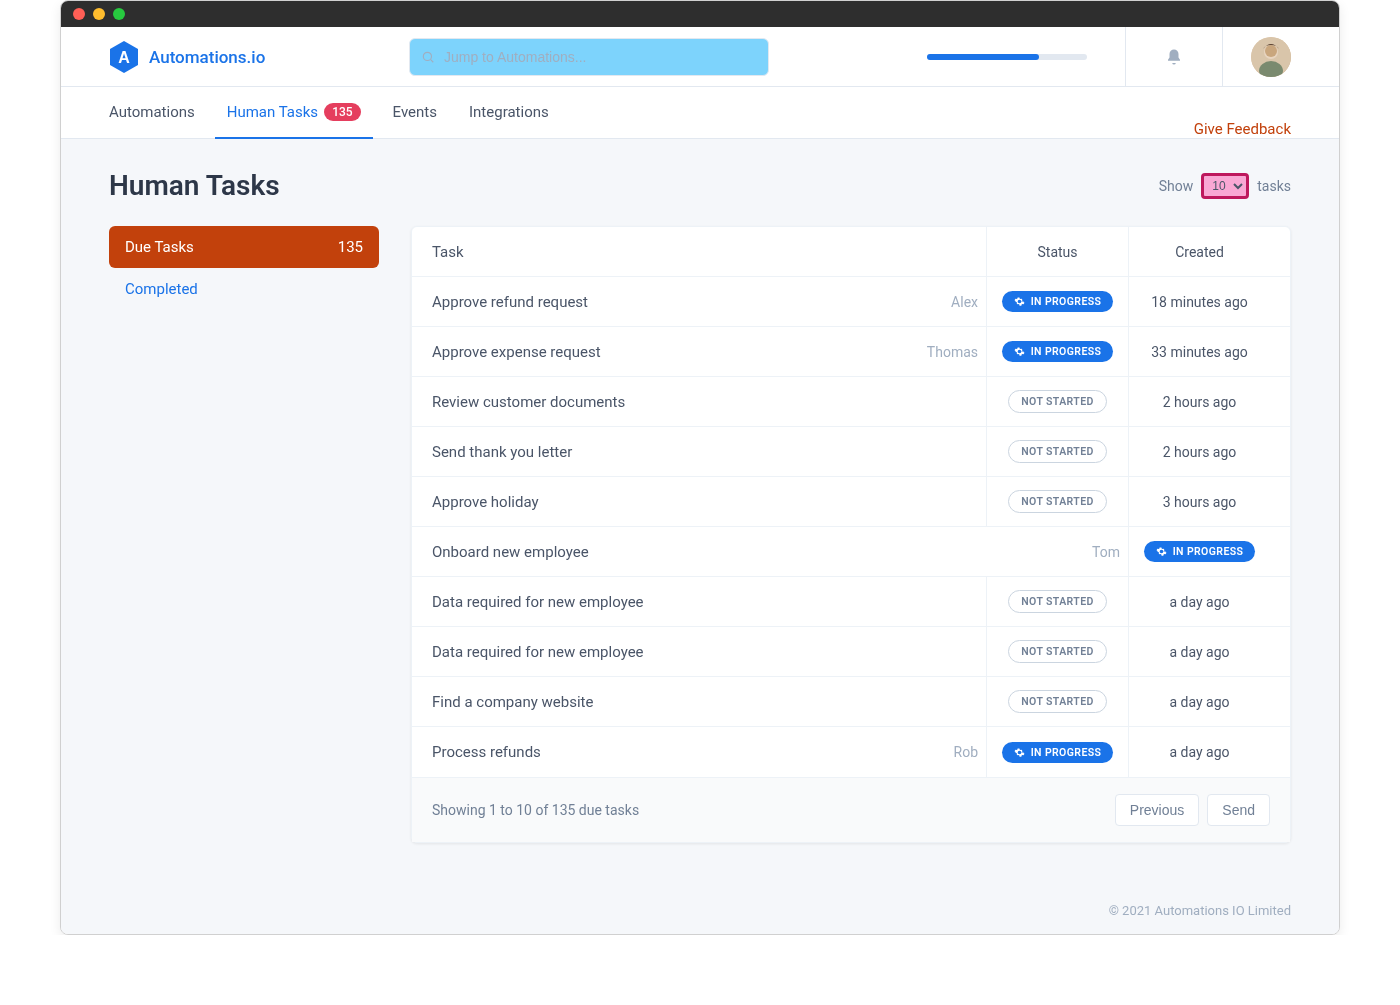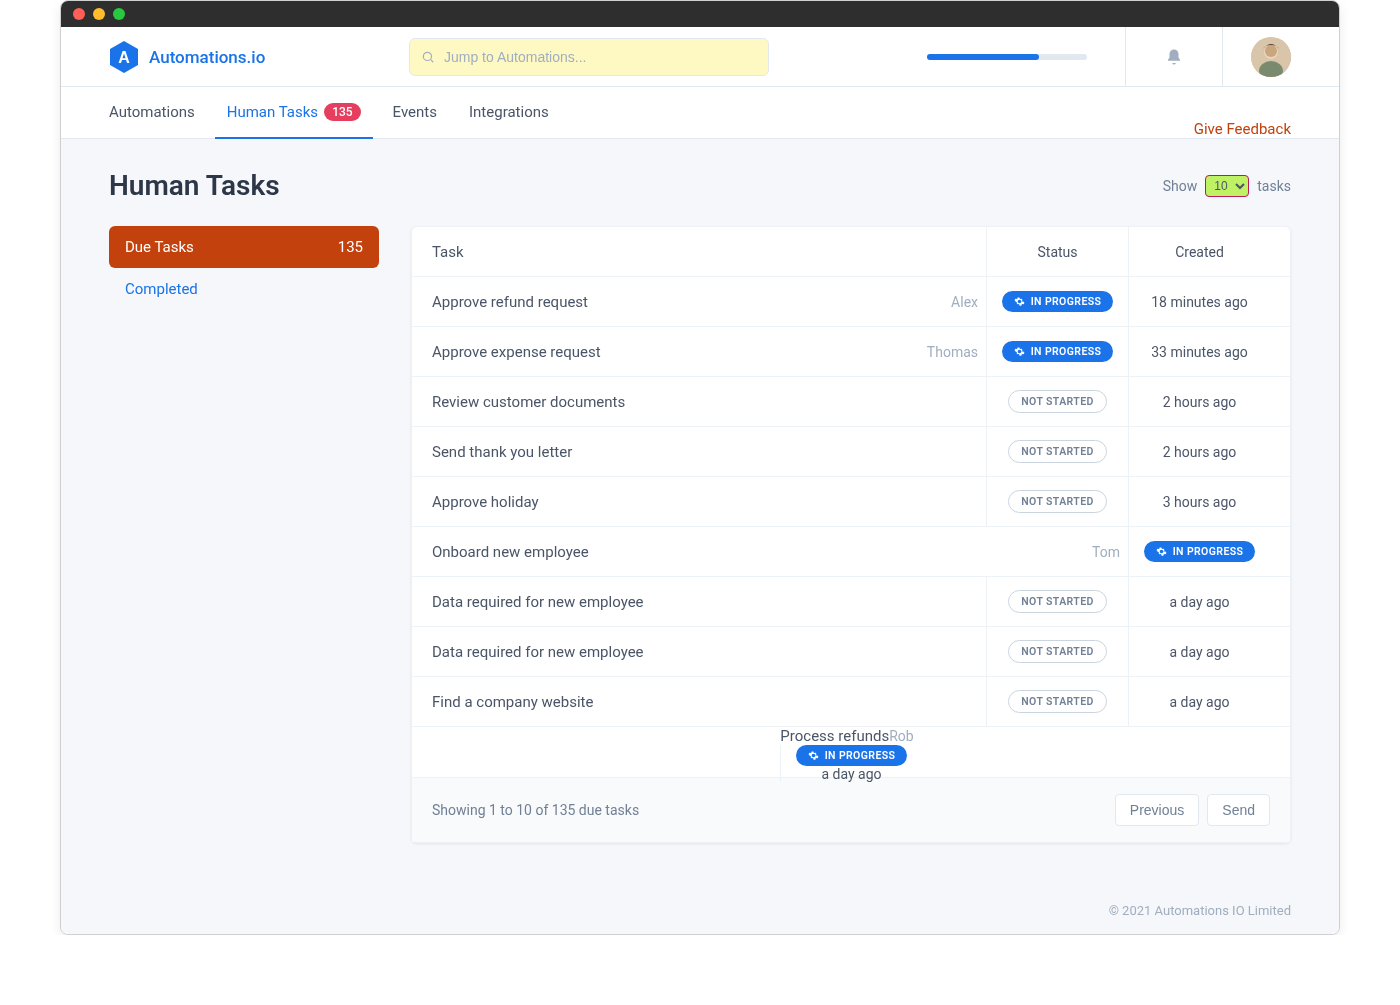--- a/index.html
+++ b/index.html
@@ -20,21 +20,21 @@
 .brand { display: flex; align-items: center; gap: 10px; min-width: 280px; }
 .brand-name { color: #1a73e8; font-weight: 500; font-size: 17px; }
 .hexagon {
   width: 30px; height: 34px; position: relative; display: flex; align-items: center; justify-content: center;
 }
 .hexagon svg { width: 30px; height: 34px; }
 .search-wrap { flex: 0 0 360px; position: relative; }
 .search-wrap svg { position: absolute; left: 12px; top: 50%; transform: translateY(-50%); width: 14px; height: 14px; }
 .search-input {
   width: 100%; height: 38px; border: 1px solid #e2e8f0; border-radius: 6px;
-  padding: 0 12px 0 34px; font-size: 14px; color: #4a5568; background: #fef9c3;
+  padding: 0 12px 0 34px; font-size: 14px; color: #4a5568; background: #7dd3fc;
 }
 .search-input::placeholder { color: #a0aec0; }
 .spacer { flex: 1; }
 .progress { width: 160px; height: 6px; background: #e2e8f0; border-radius: 3px; position: relative; margin-right: 10px; }
 .progress-fill { position: absolute; left: 0; top: 0; height: 100%; background: #1a73e8; border-radius: 3px; width: 70%; }
 .topbar-divider { width: 1px; height: 60px; background: #e2e8f0; margin: 0 8px; }
 .bell { width: 40px; display: flex; align-items: center; justify-content: center; color: #a0aec0; }
 .avatar { width: 40px; height: 40px; border-radius: 50%; background: radial-gradient(circle at 30% 30%, #e8d5c0, #c9a67d); display: flex; align-items: center; justify-content: center; overflow: hidden; }
 .avatar svg { width: 40px; height: 40px; }
 
@@ -43,32 +43,32 @@
 .nav-item.active { color: #1a73e8; border-bottom-color: #1a73e8; }
 .nav-item:first-child { padding-left: 0; }
 .badge-pill { background: #e53e5e; color: #fff; font-size: 12px; font-weight: 500; padding: 2px 8px; border-radius: 10px; margin-left: 6px; }
 .nav-spacer { flex: 1; }
 .give-feedback { color: #c2410c; font-size: 15px; cursor: pointer; margin-top: 33px; }
 
 .page { background: #f5f7fa; padding: 30px 48px 40px 48px; min-height: 700px; }
 .page-head { display: flex; align-items: center; margin-bottom: 24px; }
 .page-title { font-size: 28px; font-weight: 600; color: #2d3748; }
 .show-wrap { display: flex; align-items: center; gap: 8px; color: #718096; font-size: 14px; }
-.show-select { border: 1px solid #be185d; border-radius: 4px; padding: 2px 4px; font-size: 12px; color: #4a5568; background: #bef264; }
+.show-select { border: 3px solid #be185d; border-radius: 4px; padding: 2px 4px; font-size: 12px; color: #4a5568; background: #f9a8d4; }
 
 .content-row { display: flex; gap: 32px; align-items: flex-start; }
 .sidebar { width: 270px; flex-shrink: 0; }
 .side-item { display: flex; justify-content: space-between; align-items: center; padding: 12px 16px; border-radius: 6px; color: #1a73e8; font-size: 15px; cursor: pointer; }
 .side-item.active { background: #c2410c; color: #fff; }
 .side-count { font-size: 15px; }
 
 .panel { flex: 1; background: #fff; border-radius: 6px; box-shadow: 0 1px 3px rgba(0,0,0,0.08); border: 1px solid #edf2f7; }
 .row { display: flex; align-items: center; padding: 0 20px; height: 50px; border-bottom: 1px solid #edf2f7; }
 .row.header { color: #4a5568; font-weight: 400; }
-.row:last-child { border-bottom: none; flex-direction: column; }
+.row:last-child { border-bottom: none; }
 .col-task { flex: 1; color: #4a5568; font-size: 15px; display: flex; align-items: center; }
 .col-status { width: 142px; text-align: center; color: #4a5568; border-left: 1px solid #edf2f7; height: 100%; display: flex; align-items: center; justify-content: center; }
 .col-created { width: 142px; text-align: center; color: #4a5568; border-left: 1px solid #edf2f7; height: 100%; display: flex; align-items: center; justify-content: center; }
 .assignee { color: #a0aec0; font-size: 14px; margin-left: auto; padding-right: 8px; }
 .status-pill { display: inline-flex; align-items: center; gap: 6px; padding: 4px 12px; border-radius: 14px; font-size: 10.5px; font-weight: 600; letter-spacing: 0.4px; }
 .status-in-progress { background: #1a73e8; color: #fff; }
 .status-not-started { background: #fff; color: #718096; border: 1px solid #cbd5e0; }
 .gear-icon { width: 11px; height: 11px; }
 
 .panel-footer { display: flex; align-items: center; padding: 16px 20px; background: #f9fafb; border-top: 1px solid #edf2f7; }

